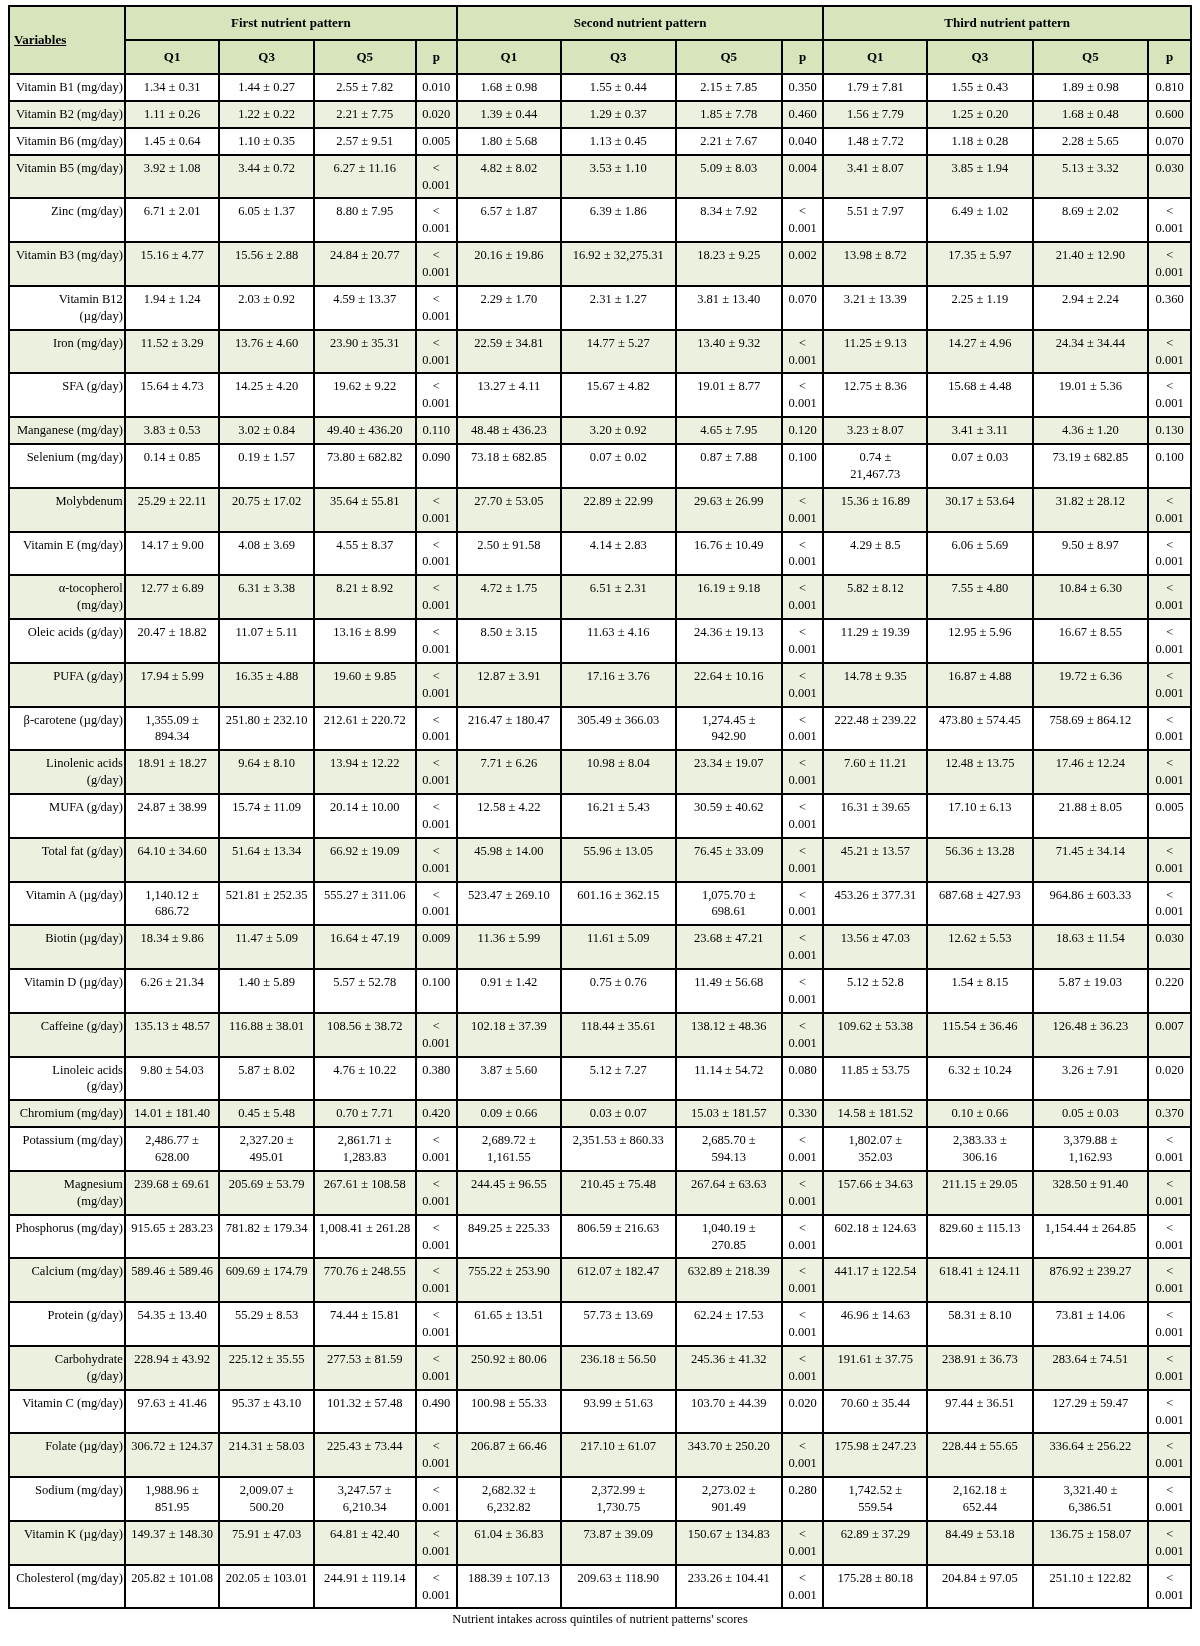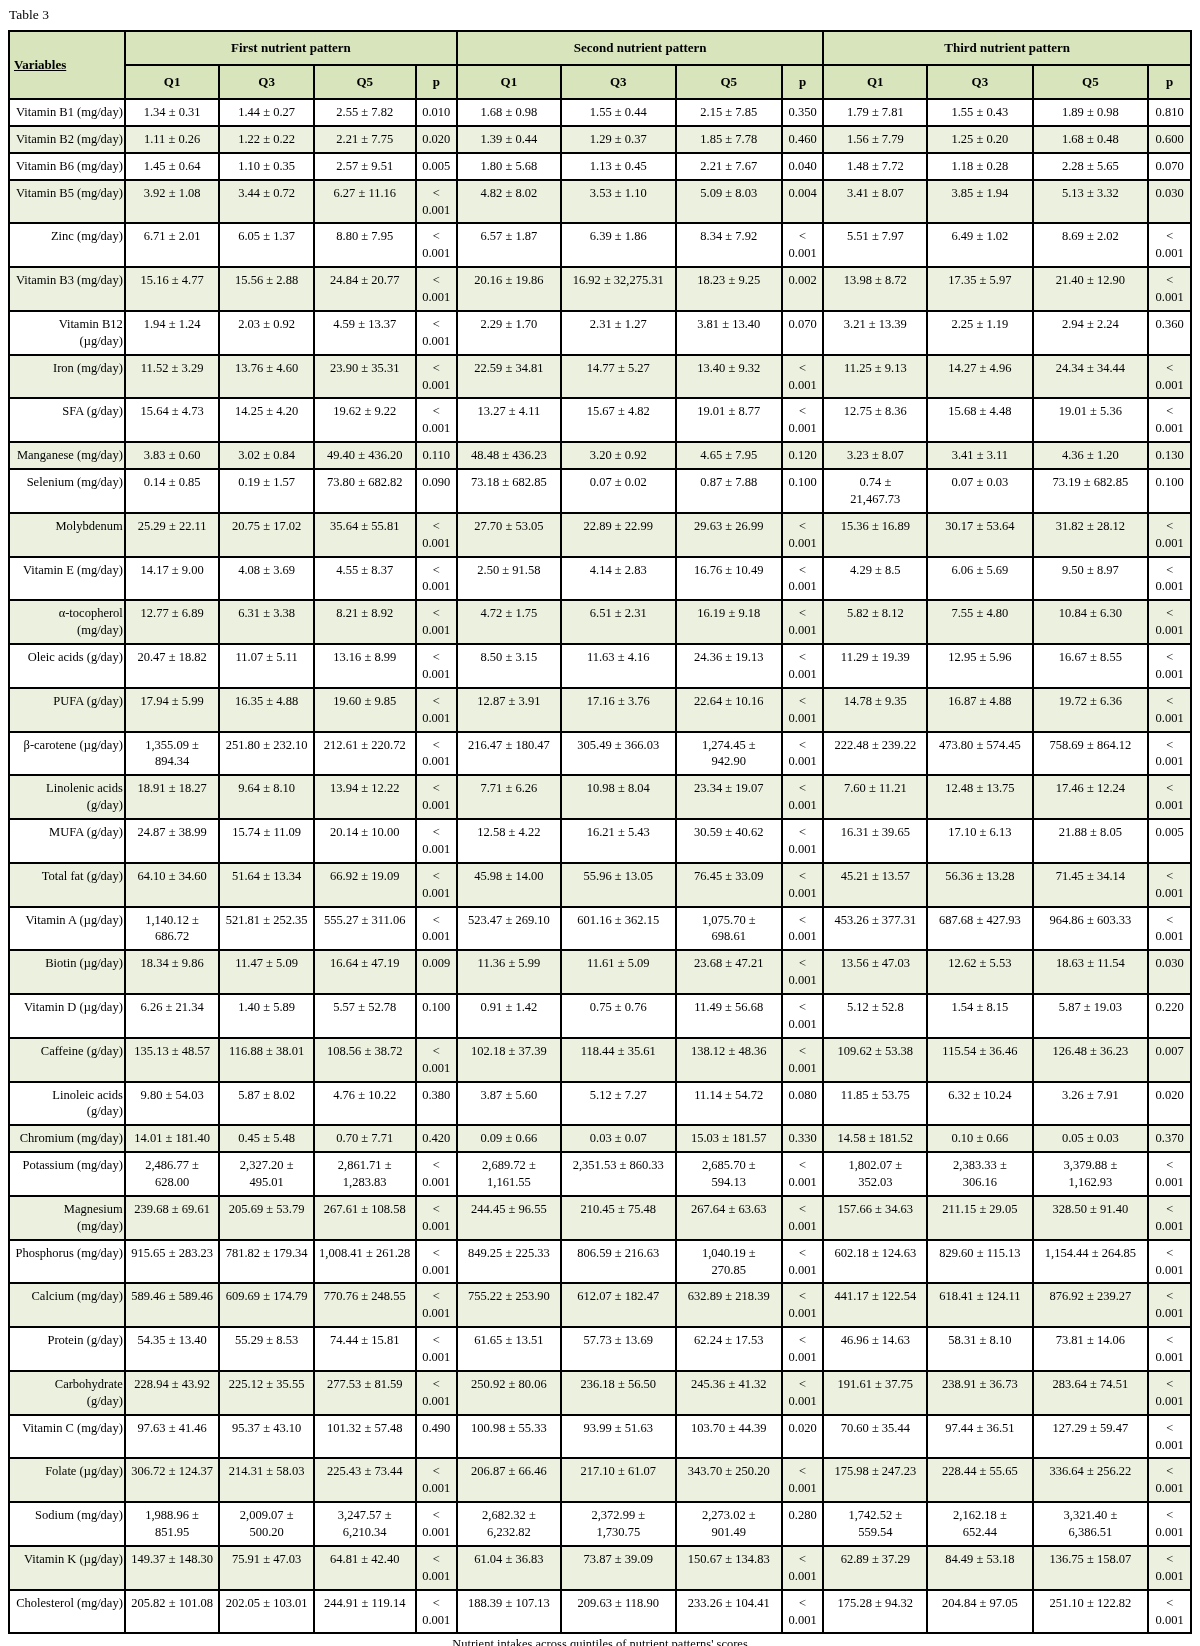--- a/index.html
+++ b/index.html
@@ -25,21 +25,20 @@
   }
   td.var{text-align:right;padding-left:3px;padding-right:1px;white-space:pre-line;}
   td.num,td.pcol{white-space:pre;}
   tr.alt td{background:var(--row-alt-bg);}
   .caption{width:1184px;text-align:center;font-size:12.5px;margin-top:3px;}
 </style>
 </head>
 <body>
 
 <div class="page">
-  <div class="table-label">Table 3</div>
 
   <table>
     <colgroup>
       <col style="width:9.8%">
       <col style="width:8.0%">
         <col style="width:8.0%">
         <col style="width:8.6%">
         <col style="width:3.5%">
       <col style="width:8.8%">
         <col style="width:9.7%">
@@ -217,21 +216,21 @@
           <td class="pcol">&lt;
 0.001</td>
           <td class="num">12.75 ± 8.36</td>
           <td class="num">15.68 ± 4.48</td>
           <td class="num">19.01 ± 5.36</td>
           <td class="pcol">&lt;
 0.001</td>
         </tr>
         <tr class="alt">
           <td class="var">Manganese (mg/day)</td>
-          <td class="num">3.83 ± 0.60</td>
+          <td class="num">3.83 ± 0.53</td>
           <td class="num">3.02 ± 0.84</td>
           <td class="num">49.40 ± 436.20</td>
           <td class="pcol">0.110</td>
           <td class="num">48.48 ± 436.23</td>
           <td class="num">3.20 ± 0.92</td>
           <td class="num">4.65 ± 7.95</td>
           <td class="pcol">0.120</td>
           <td class="num">3.23 ± 8.07</td>
           <td class="num">3.41 ± 3.11</td>
           <td class="num">4.36 ± 1.20</td>
@@ -720,21 +719,21 @@
           <td class="num">205.82 ± 101.08</td>
           <td class="num">202.05 ± 103.01</td>
           <td class="num">244.91 ± 119.14</td>
           <td class="pcol">&lt;
 0.001</td>
           <td class="num">188.39 ± 107.13</td>
           <td class="num">209.63 ± 118.90</td>
           <td class="num">233.26 ± 104.41</td>
           <td class="pcol">&lt;
 0.001</td>
-          <td class="num">175.28 ± 94.32</td>
+          <td class="num">175.28 ± 80.18</td>
           <td class="num">204.84 ± 97.05</td>
           <td class="num">251.10 ± 122.82</td>
           <td class="pcol">&lt;
 0.001</td>
         </tr>
       </tbody>
   </table>
 
   <div class="caption">Nutrient intakes across quintiles of nutrient patterns' scores</div>
 

